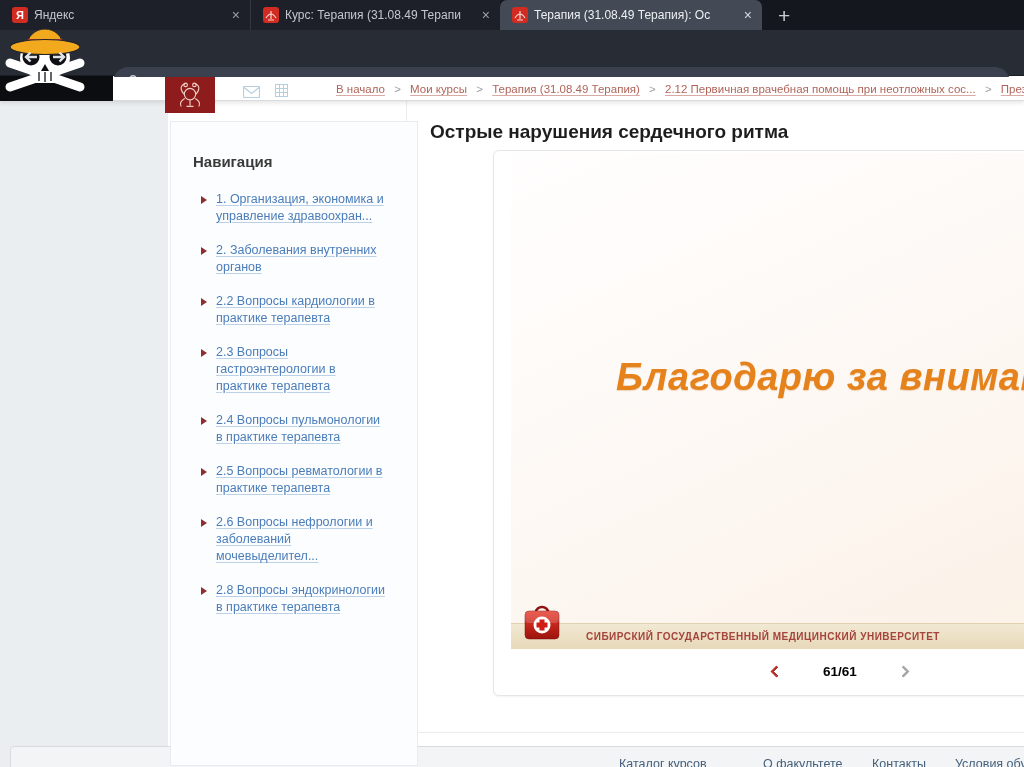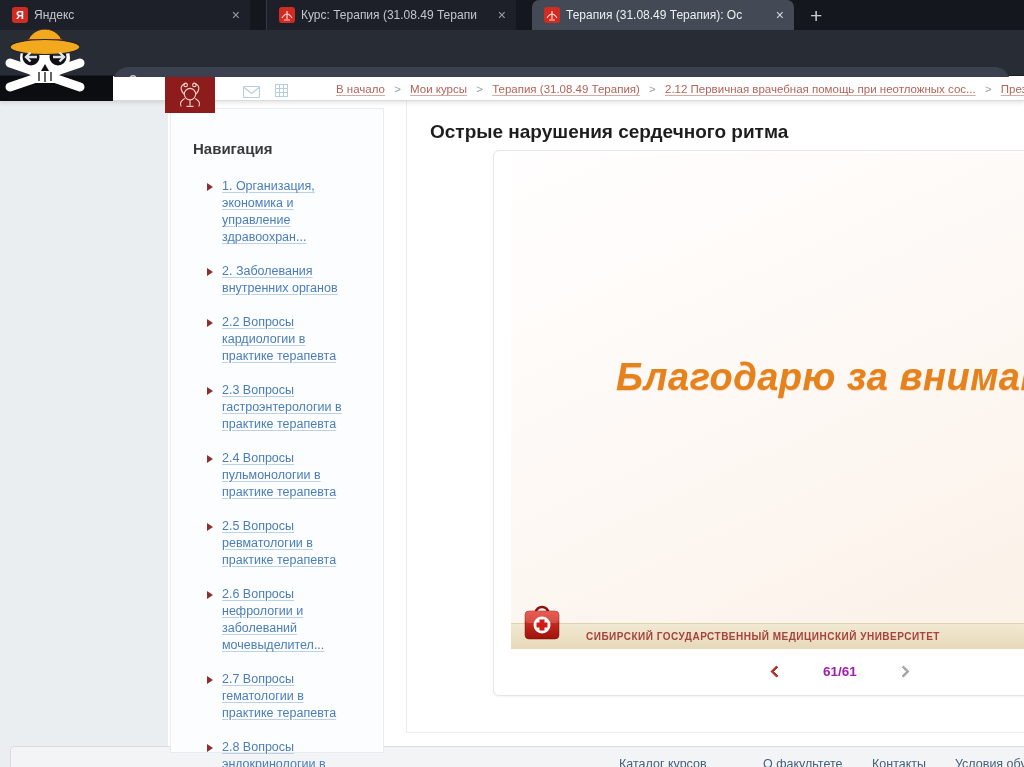--- a/index.html
+++ b/index.html
@@ -4,21 +4,21 @@
 <style>
   * { box-sizing: border-box; }
   html,body { margin:0; padding:0; }
   body {
     width:1024px; height:767px; position:relative; overflow:hidden;
     background:#ffffff; font-family:"Liberation Sans", sans-serif;
   }
   
   .tabbar { position:absolute; top:0; left:0; right:0; height:30px; background:#14171d; display:flex; align-items:flex-end; }
   .tab { height:30px; width:250px; display:flex; align-items:center; padding:0 8px 0 12px; background:#1d2028; color:#c3c7cd; font-size:12px; position:relative; flex:none; cursor:default; }
-  .tab + .tab { border-left:1px solid #33383f;margin-left:16px; }
+  .tab + .tab { border-left:1px solid #33383f; }
   .tab.active { background:#434955; color:#eef0f3; border-radius:7px 7px 0 0; border-left:none; width:262px; }
   .tab-title { flex:1; white-space:nowrap; overflow:hidden; margin:0 6px; }
   .favicon { width:16px; height:16px; border-radius:3px; background:#d12b22; flex:none; display:flex; align-items:center; justify-content:center; }
   .favicon .fl { color:#fff; font-size:11px; font-weight:bold; line-height:16px; }
   .tab-close { color:#9aa0a8; font-size:14px; line-height:14px; flex:none; padding:2px; }
   .tab.active .tab-close { color:#d7dade; }
   .newtab { color:#c6cad1; font-size:21px; font-weight:400; margin-left:16px; line-height:28px; }
   .toolbar { position:absolute; top:30px; left:0; right:0; height:46px; background:#272c35; border-bottom:1px solid #1b1e24; }
   .addr { position:absolute; left:113px; top:37px; height:31px; width:897px; background:#3b414e; border-radius:16px; display:flex; align-items:center; padding:0 14px; color:#959ba6; font-size:14.5px; white-space:nowrap; overflow:hidden; }
   .addr .host { color:#f1f3f6; font-weight:700; margin-left:10px; }
@@ -31,40 +31,40 @@
   .hicon { position:absolute; top:84px; z-index:12; opacity:.85; }
   .hicon.mail { left:243px; }
   .hicon.grid { left:275px; top:83px; }
   .breadcrumb { position:absolute; left:336px; top:83px; right:0; height:15px; font-size:11.5px; color:#9aa0a5; white-space:nowrap; overflow:hidden; z-index:12; }
   .crumb { color:#b06459; text-decoration:underline; text-decoration-color:#d8aca4; text-underline-offset:2px; }
   .sep { color:#9aa0a5; margin:0 6px; }
   
   .gray-col { position:absolute; left:0; top:101px; width:168px; height:666px; background:#ebeef1; }
   .footer-card { position:absolute; left:10px; top:746px; width:1060px; height:60px; background:#f3f4f6; border:1px solid #d9dcdf; border-radius:4px; z-index:1; }
   .flink { position:absolute; top:10px; font-size:12.5px; color:#45607b; white-space:nowrap; }
-  .sidebar { position:absolute; left:170px; top:108px; width:214px; height:645px; background:#fcfdfe; border:1px solid #e9ecee; padding:31px 16px 0 22px; z-index:2; }
+  .sidebar { position:absolute; left:170px; top:121px; width:248px; height:645px; background:#fcfdfe; border:1px solid #e9ecee; padding:31px 16px 0 22px; z-index:2; }
   .sidebar h2 { font-size:15px; color:#3a3a3a; margin:0 0 21px 0; font-weight:700; }
-  .navlist { list-style:none; margin:14px; padding:0; }
+  .navlist { list-style:none; margin:8px; padding:0; }
   .navlist li { display:flex; margin-bottom:17px; }
   .bullet { width:0; height:0; border-left:6px solid #8e2f2f; border-top:4px solid transparent; border-bottom:4px solid transparent; margin:5px 9px 0 0; flex:none; }
   .navlink { font-size:12.5px; line-height:17px; color:#4a7dba; text-decoration:underline; text-decoration-color:#bcd1e5; text-underline-offset:2px; width:172px; }
   .main-card { position:absolute; left:406px; top:101px; width:640px; height:632px; background:#fff; border:1px solid #eaecee; border-top:none; }
   .page-title { position:absolute; left:430px; top:121px; font-size:19px; font-weight:600; color:#1d1d1d; margin:0; z-index:3; white-space:nowrap; }
   
   .viewer { position:absolute; left:493px; top:150px; width:694px; height:546px; background:#fff; border:1px solid #e4e6e8; border-radius:6px; box-shadow:0 1px 2px rgba(0,0,0,.05); z-index:3; }
   .slide { position:absolute; left:17px; top:2px; width:660px; height:496px; background:linear-gradient(155deg,#fffefe 0%,#fdf7f2 55%,#faf0e4 100%); overflow:hidden; }
   .slide-text { position:absolute; left:105px; top:203px; font-size:38px; font-weight:700; font-style:italic; color:#e5821c; white-space:nowrap; letter-spacing:.5px; text-shadow:0 1px 1px rgba(190,100,10,.25); }
   .banner { position:absolute; bottom:0; left:0; right:0; height:26px; background:linear-gradient(#f2e9d3,#e6d8b8); border-top:1px solid #e0d2af; display:flex; align-items:center; }
   .banner-text { margin-left:75px; font-size:10px; font-weight:700; color:#a4443c; letter-spacing:.5px; white-space:nowrap; }
   .aid-kit { position:absolute; left:12px; bottom:3px; }
   .pager { position:absolute; left:0; right:0; bottom:0; height:48px; display:flex; align-items:center; justify-content:center; gap:42px; }
   .chev { width:9px; height:9px; border-left:3px solid; border-bottom:3px solid; border-radius:1px; display:inline-block; }
   .chev-left  { border-color:#b8322c; transform:rotate(45deg); }
   .chev-right { border-color:#a8a8a8; transform:rotate(225deg); }
-  .pager-count { font-size:13.5px; font-weight:700; color:#a21caf; }
+  .pager-count { font-size:13.5px; font-weight:700; color:#000000; }
 </style>
 </head>
 <body>
 
 <div class="tabbar">
   <div class="tab">
     <span class="favicon">
         <span class="fl">Я</span>
       </span>
     <span class="tab-title">Яндекс</span>
@@ -207,24 +207,20 @@
         <span class="bullet"></span>
         <span class="navlink">2.4 Вопросы пульмонологии в практике терапевта</span>
       </li>
     <li>
         <span class="bullet"></span>
         <span class="navlink">2.5 Вопросы ревматологии в практике терапевта</span>
       </li>
     <li>
         <span class="bullet"></span>
         <span class="navlink">2.6 Вопросы нефрологии и заболеваний мочевыделител...</span>
-      </li>
-    <li>
-        <span class="bullet"></span>
-        <span class="navlink">2.7 Вопросы гематологии в практике терапевта</span>
       </li>
     <li>
         <span class="bullet"></span>
         <span class="navlink">2.8 Вопросы эндокринологии в практике терапевта</span>
       </li>
   </ul>
 </div>
 
 <div class="viewer">
   <div class="slide">

